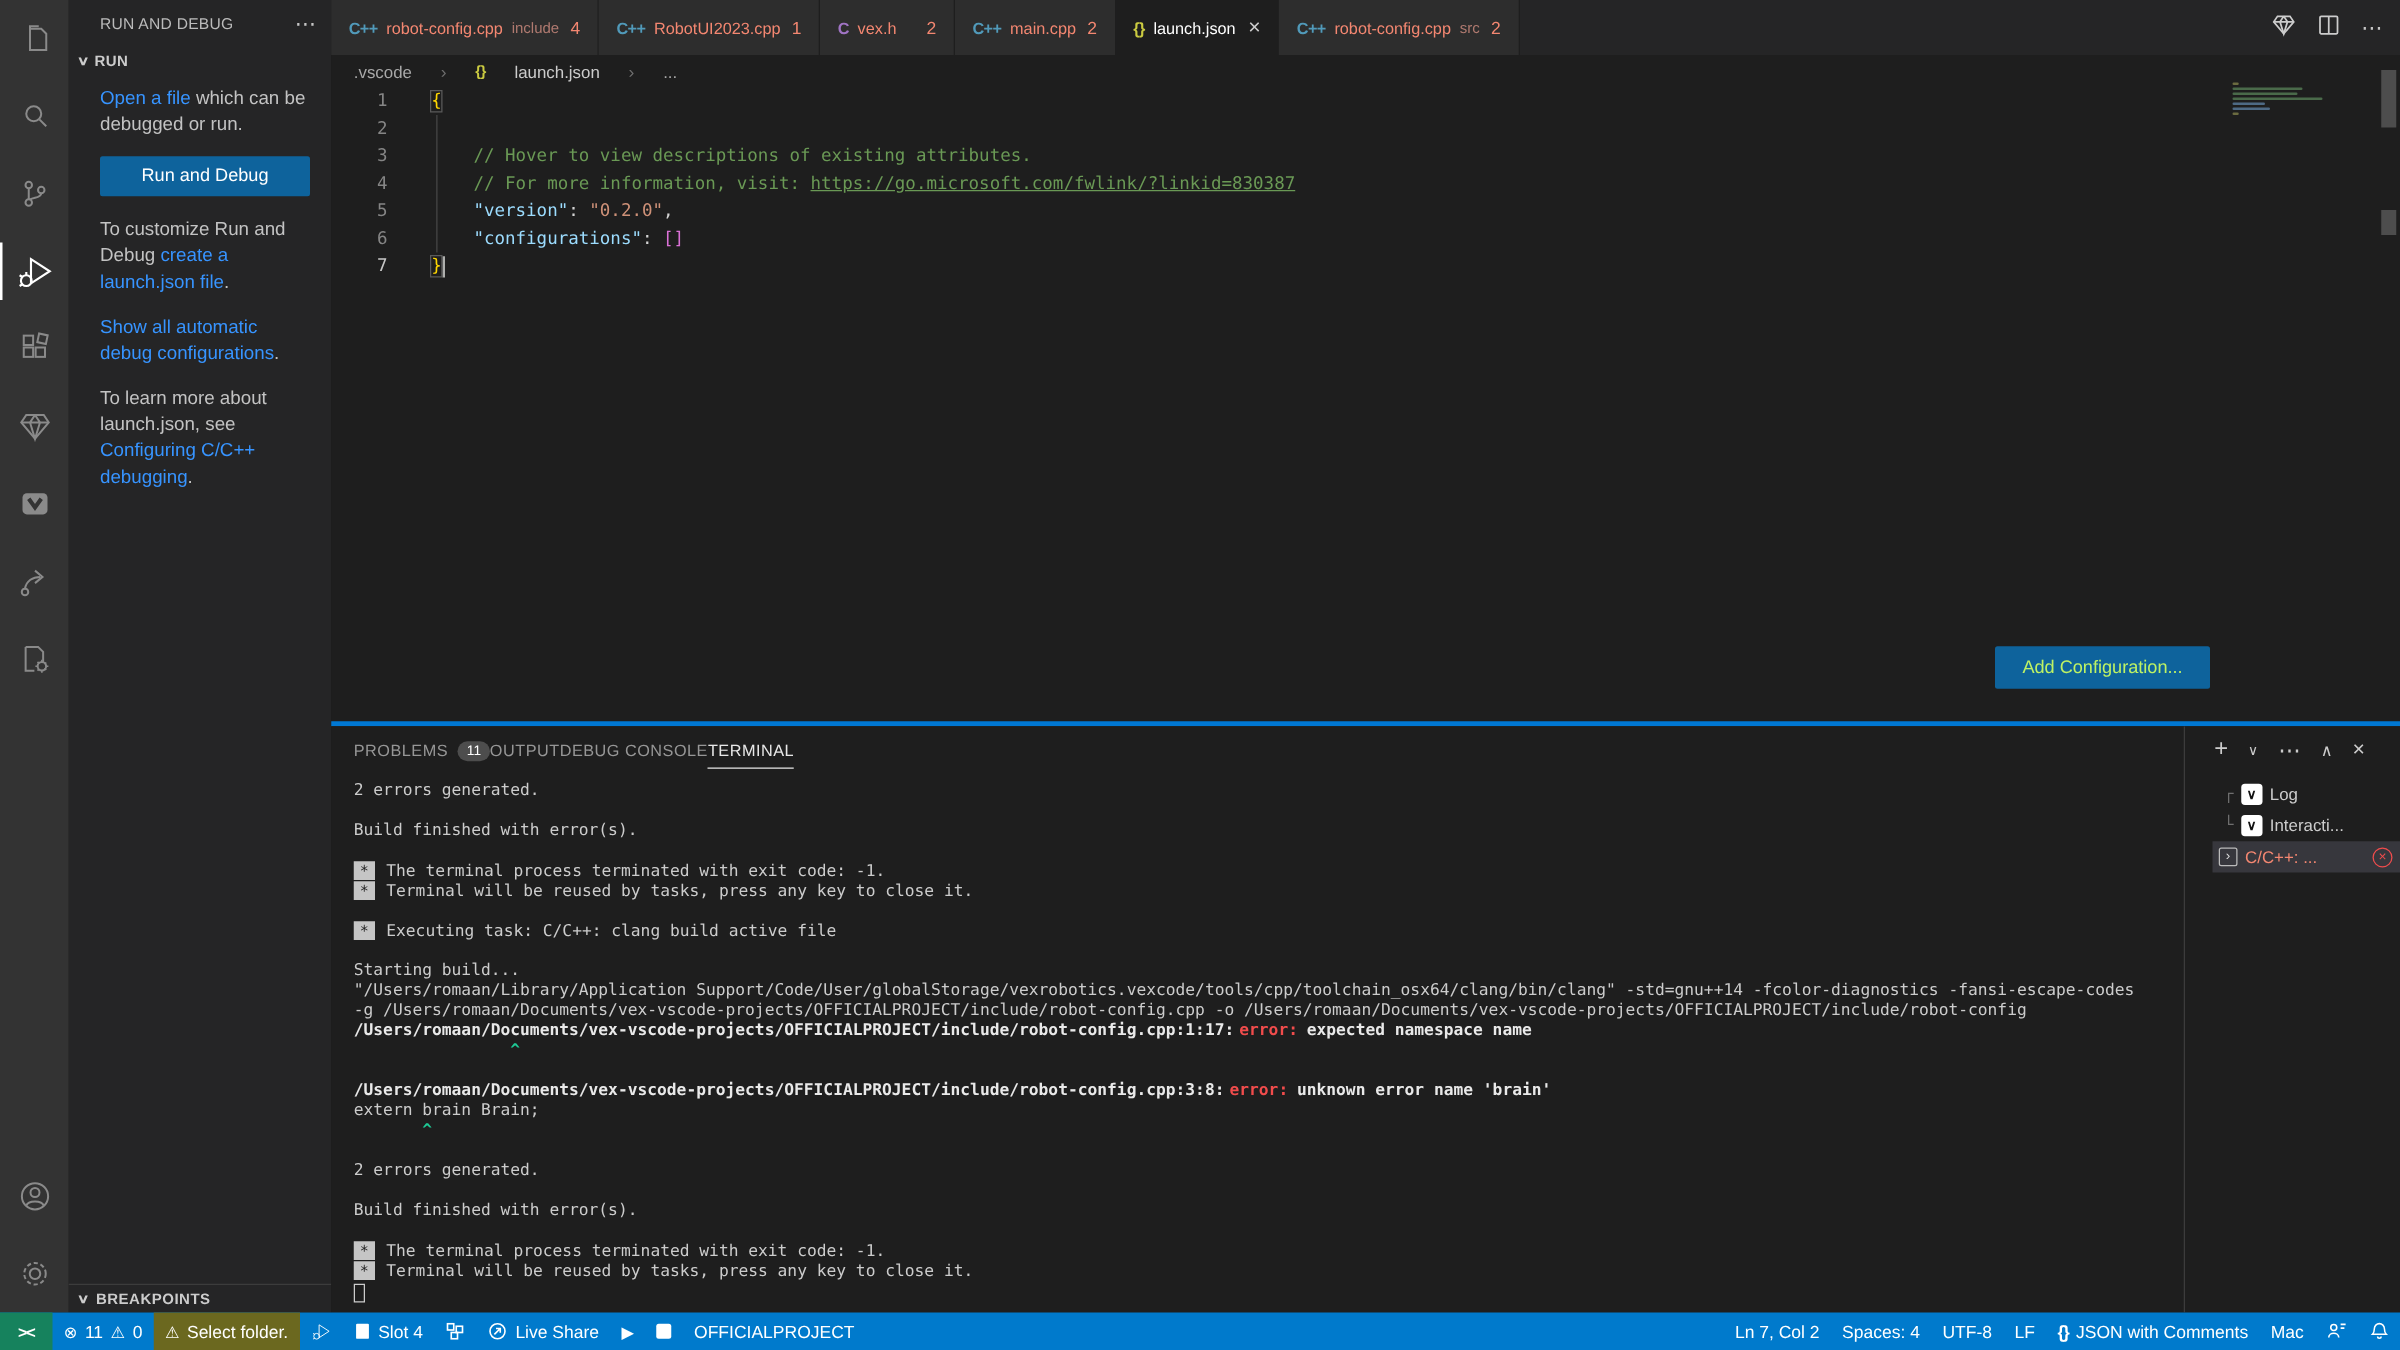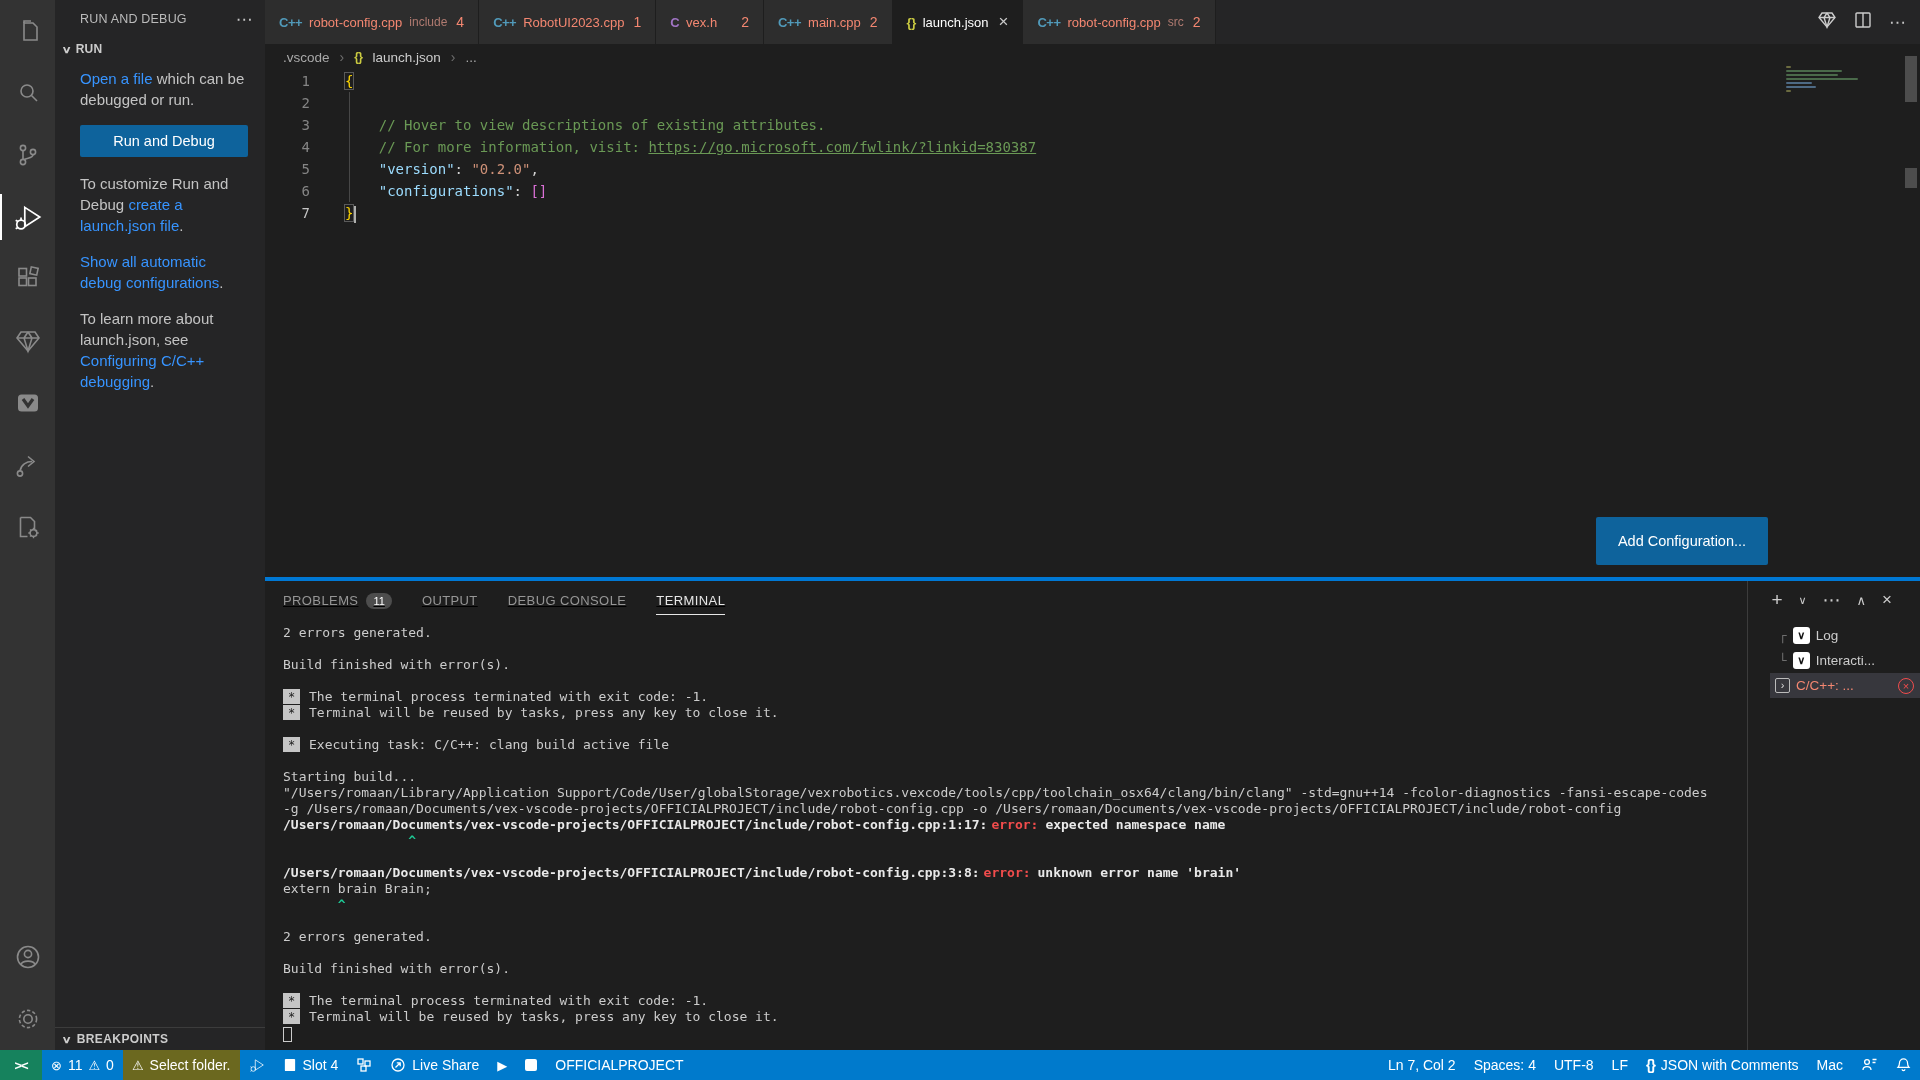--- a/index.html
+++ b/index.html
@@ -39,21 +39,21 @@
   .fic-c { color:#a074c4; }
   .fic-json { color:#cbcb41; }
   .tab-label { font-size:13px; color:#f48771; }
   .tab.active .tab-label { color:#ffffff; }
   .tab-desc { font-size:12px; color:#b07a70; margin-left:7px; }
   .tab-count { font-size:14px; color:#f48771; margin-left:9px; }
   .tab-close { font-size:17px; color:#cccccc; margin-left:10px; cursor:pointer; }
   #editor-actions { position:absolute; right:14px; top:0; height:44px; display:flex; align-items:center; gap:17px; color:#cccccc; }
   #editor-actions svg { stroke:#cccccc; fill:none; stroke-width:1.4; }
 
-  #breadcrumb { position:absolute; left:0; top:44px; right:0; height:26px; display:flex; align-items:center; padding-left:18px; font-size:13.5px; color:#a9a9a9; gap:10px; }
+  #breadcrumb { position:absolute; left:0; top:44px; right:0; height:26px; display:flex; align-items:center; padding-left:18px; font-size:13.5px; color:#a9a9a9; gap:23px; }
   .bc-sep { color:#6e6e6e; font-size:14px; }
   .bc-json { color:#cbcb41; font-weight:bold; font-size:12px; letter-spacing:-.5px; }
 
   #code { position:absolute; left:0; top:70px; right:60px; font-family:"DejaVu Sans Mono",monospace; font-size:14px; line-height:22px; }
   .code-line { display:flex; height:22px; }
   .ln { width:45px; text-align:right; color:#858585; flex:none; }
   .ln.active { color:#c6c6c6; }
   .ct { padding-left:35px; white-space:pre; color:#d4d4d4; }
   .c-brace { color:#ffd700; outline:1px solid #5a5a5a; }
   .c-com { color:#6a9955; }
@@ -62,29 +62,29 @@
   .c-str { color:#ce9178; }
   .c-brk2 { color:#da70d6; }
   #indent-guide { position:absolute; left:84px; top:22px; width:1px; height:110px; background:#474747; }
   .cursor { display:inline-block; width:1.5px; height:17px; background:#aeafad; vertical-align:middle; margin-left:1px; }
 
   #minimap { position:absolute; left:1521px; top:66px; width:80px; }
   #minimap div { height:2px; margin-bottom:2px; border-radius:1px; }
   #scroll-thumb-1 { position:absolute; left:1640px; top:56px; width:12px; height:46px; background:#4d4d4d; }
   #scroll-thumb-2 { position:absolute; left:1640px; top:168px; width:12px; height:20px; background:#4d4d4d; }
 
-  #add-config-btn { position:absolute; left:1331px; top:517px; width:172px; height:48px; background:#0e639c; border:none; border-radius:2px;
-    color:#ffffff; font-size:14.5px; font-family:"Liberation Sans",sans-serif; cursor:pointer; }
+  #add-config-btn { position:absolute; left:1331px; top:517px; width:172px; height:34px; background:#0e639c; border:none; border-radius:2px;
+    color:#bef264; font-size:14.5px; font-family:"Liberation Sans",sans-serif; cursor:pointer; }
 
   
   #sash { position:absolute; left:265px; top:577px; width:1655px; height:4px; background:#0078d4; }
 
   
   #panel { position:absolute; left:265px; top:581px; width:1655px; height:469px; background:#1e1e1e; overflow:hidden; }
-  #panel-header { position:absolute; left:18px; top:8px; display:flex; align-items:center; gap:30px; height:30px;text-decoration:underline; }
+  #panel-header { position:absolute; left:18px; top:8px; display:flex; align-items:center; height:30px; }
   .ptab { font-size:13px; letter-spacing:.4px; color:#969696; cursor:pointer; display:flex; align-items:center; gap:8px; padding-bottom:6px; border-bottom:1px solid transparent; }
   .ptab.active { color:#e7e7e7; border-bottom-color:#e7e7e7; }
   .pbadge { background:#4d4d4d; color:#ffffff; font-size:11px; border-radius:10px; padding:2px 7px; letter-spacing:0; }
   #panel-actions { position:absolute; right:28px; top:8px; display:flex; align-items:center; gap:16px; color:#cccccc; }
   #panel-actions span { cursor:pointer; }
 
   #terminal-out { position:absolute; left:18px; top:44px; width:1460px; font-family:"DejaVu Sans Mono",monospace; font-size:13px; color:#cccccc; }
   .trow { height:16px; line-height:16px; white-space:pre; }
   .star { display:inline-block; width:17px; height:15px; background:#c5c5c5; color:#222222; text-align:center; line-height:16px; font-size:12px; margin-right:9px; }
   .tbold { font-weight:bold; color:#e9e9e9; }

